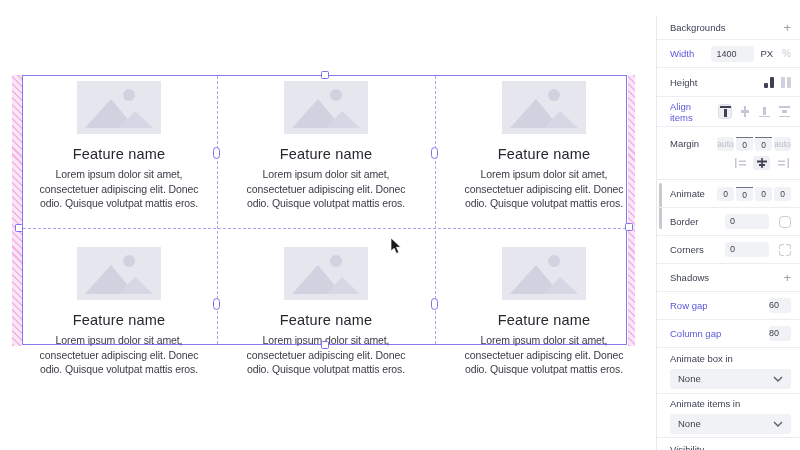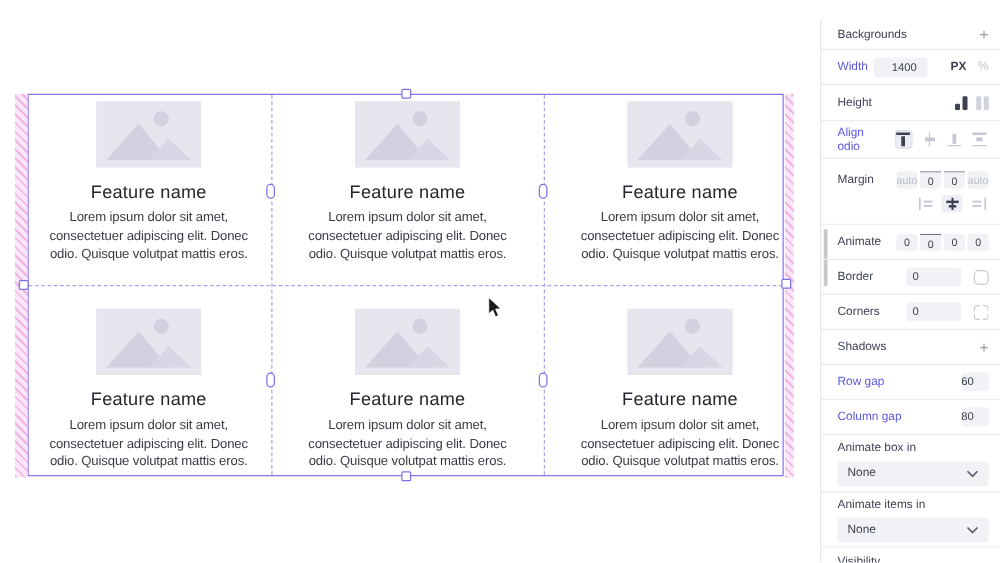--- a/index.html
+++ b/index.html
@@ -1,21 +1,21 @@
 <!DOCTYPE html>
 <html><head>
 <meta charset="utf-8">
 <style>
   * { margin:0; padding:0; box-sizing:border-box; }
   html,body { width:800px; height:450px; overflow:hidden; background:#fff;
     font-family:"Liberation Sans", sans-serif; }
   .stage { position:relative; width:800px; height:450px; }
 
   
-  .frame { position:absolute; left:22px; top:75px; width:605px; height:306px;
+  .frame { position:absolute; left:22px; top:75px; width:605px; height:270px;
     border:1.5px solid #8478f1; background:#fff; }
   .mstrip { position:absolute; top:-1.5px; bottom:-1.5px;
     background:repeating-linear-gradient(45deg,#f2b4e4 0 1.5px,#fbe6f7 1.5px 5px); }
   .mstrip.left  { left:-11.5px; width:10px; }
   .mstrip.right { right:-8.5px; width:7px; }
   .vdiv { position:absolute; top:0; bottom:0; width:0; border-left:1px dashed #aba2f4; }
   .hdiv { position:absolute; left:0; right:0; height:0; border-top:1px dashed #aba2f4; }
   .h-sq { position:absolute; width:8px; height:8px; background:#fff;
     border:1.5px solid #7e71ee; border-radius:1.5px; z-index:5; }
   .h-ov { position:absolute; width:7px; height:12px; background:#fff;
@@ -40,21 +40,21 @@
   .prow { display:flex; align-items:center; padding:0 9px 0 13px;
     border-bottom:1px solid #ededf1; }
   .prow .lbl { font-size:9.5px; color:#3e4254; }
   .prow .lbl.accent { color:#5b57dd; }
   .sp { flex:1; }
   .plus { color:#9b9eaa; font-size:13px; font-weight:400; line-height:1; }
   .ibox { background:#f1f2f6; border-radius:3px; color:#3c3f4e; font-size:9px; }
 
   
   .w-input { width:43px; height:16px; line-height:16px; padding-left:5px; }
-  .unit-px { font-weight:bold; font-size:9.5px; color:#3a3d4d; margin-left:18px; }
+  .unit-px { font-weight:normal; font-size:9.5px; color:#3a3d4d; margin-left:6px; }
   .unit-pct { font-size:10px; color:#c7c9d3; margin-left:9px; }
 
   
   .hicon { display:flex; align-items:flex-end; gap:2px; margin-left:7px; }
   .bar { background:#cfd2dc; border-radius:1px; }
   .hicon.active .bar { background:#3e4152; }
 
   
   .aicon { position:relative; width:15px; height:15px; margin-left:6px;
     display:flex; align-items:center; justify-content:center; }
@@ -223,21 +223,21 @@
   <div class="panel">
     <div class="scrollthumb"></div>
     <div class="rows">
 
       <div class="prow" style="height:24px;">
         <span class="lbl">Backgrounds</span>
         <span class="sp"></span>
         <span class="plus">+</span>
       </div>
 
-      <div class="prow" style="height:28px;text-align:center;">
+      <div class="prow" style="height:28px;">
         <span class="lbl accent">Width</span>
         <span class="sp"></span>
         <span class="ibox w-input">1400</span>
         <span class="unit-px">PX</span>
         <span class="unit-pct">%</span>
       </div>
 
       <div class="prow" style="height:29px;">
         <span class="lbl">Height</span>
         <span class="sp"></span>
@@ -245,21 +245,21 @@
           <span class="bar" style="width:4px;height:5px;"></span>
             <span class="bar" style="width:4px;height:11px;"></span>
         </span>
         <span class="hicon">
           <span class="bar" style="width:4px;height:11px;"></span>
             <span class="bar" style="width:4px;height:11px;"></span>
         </span>
       </div>
 
       <div class="prow" style="height:30px;">
-        <span class="lbl accent">Align odio</span>
+        <span class="lbl accent">Align items</span>
         <span class="sp"></span>
         <span class="aicon active">
           <span class="ag">
               <span class="line" style="left:0;top:0;width:11px;height:1.5px;"></span>
               <span class="line" style="left:4px;top:3px;width:3px;height:8px;"></span>
             </span>
         </span>
         <span class="aicon">
           <span class="ag">
               <span class="line" style="left:5px;top:0;width:1.5px;height:11px;"></span>

